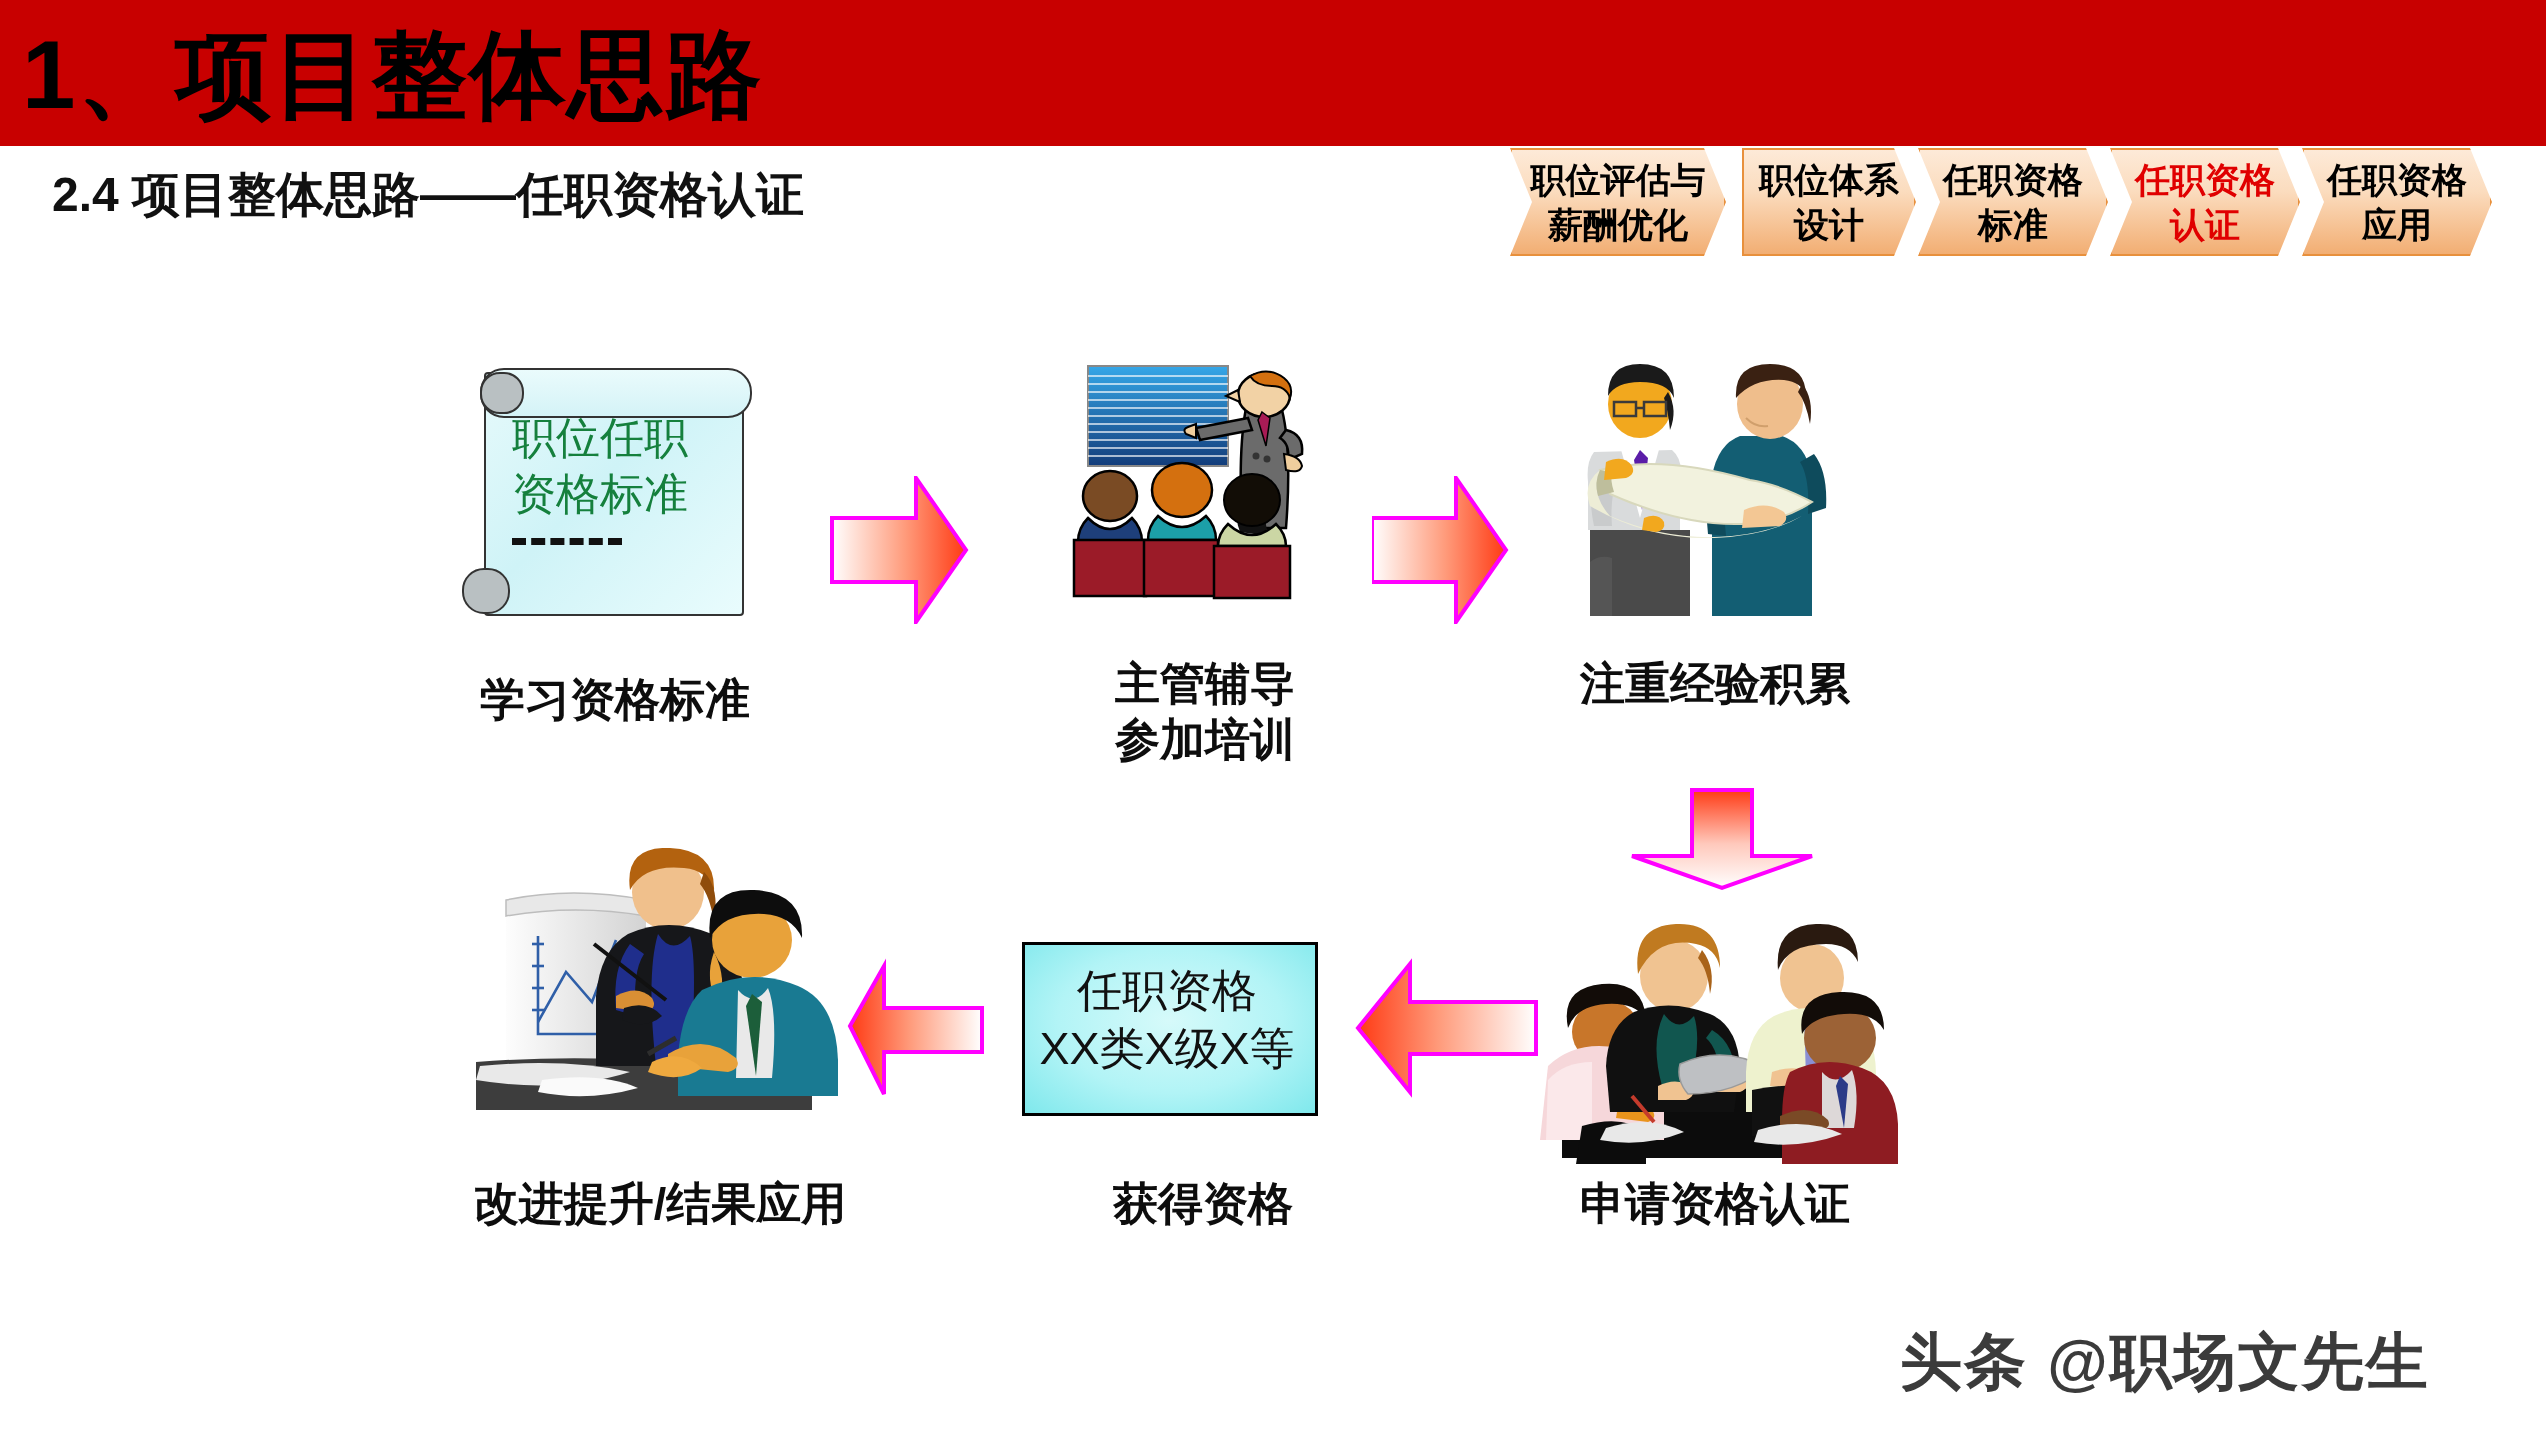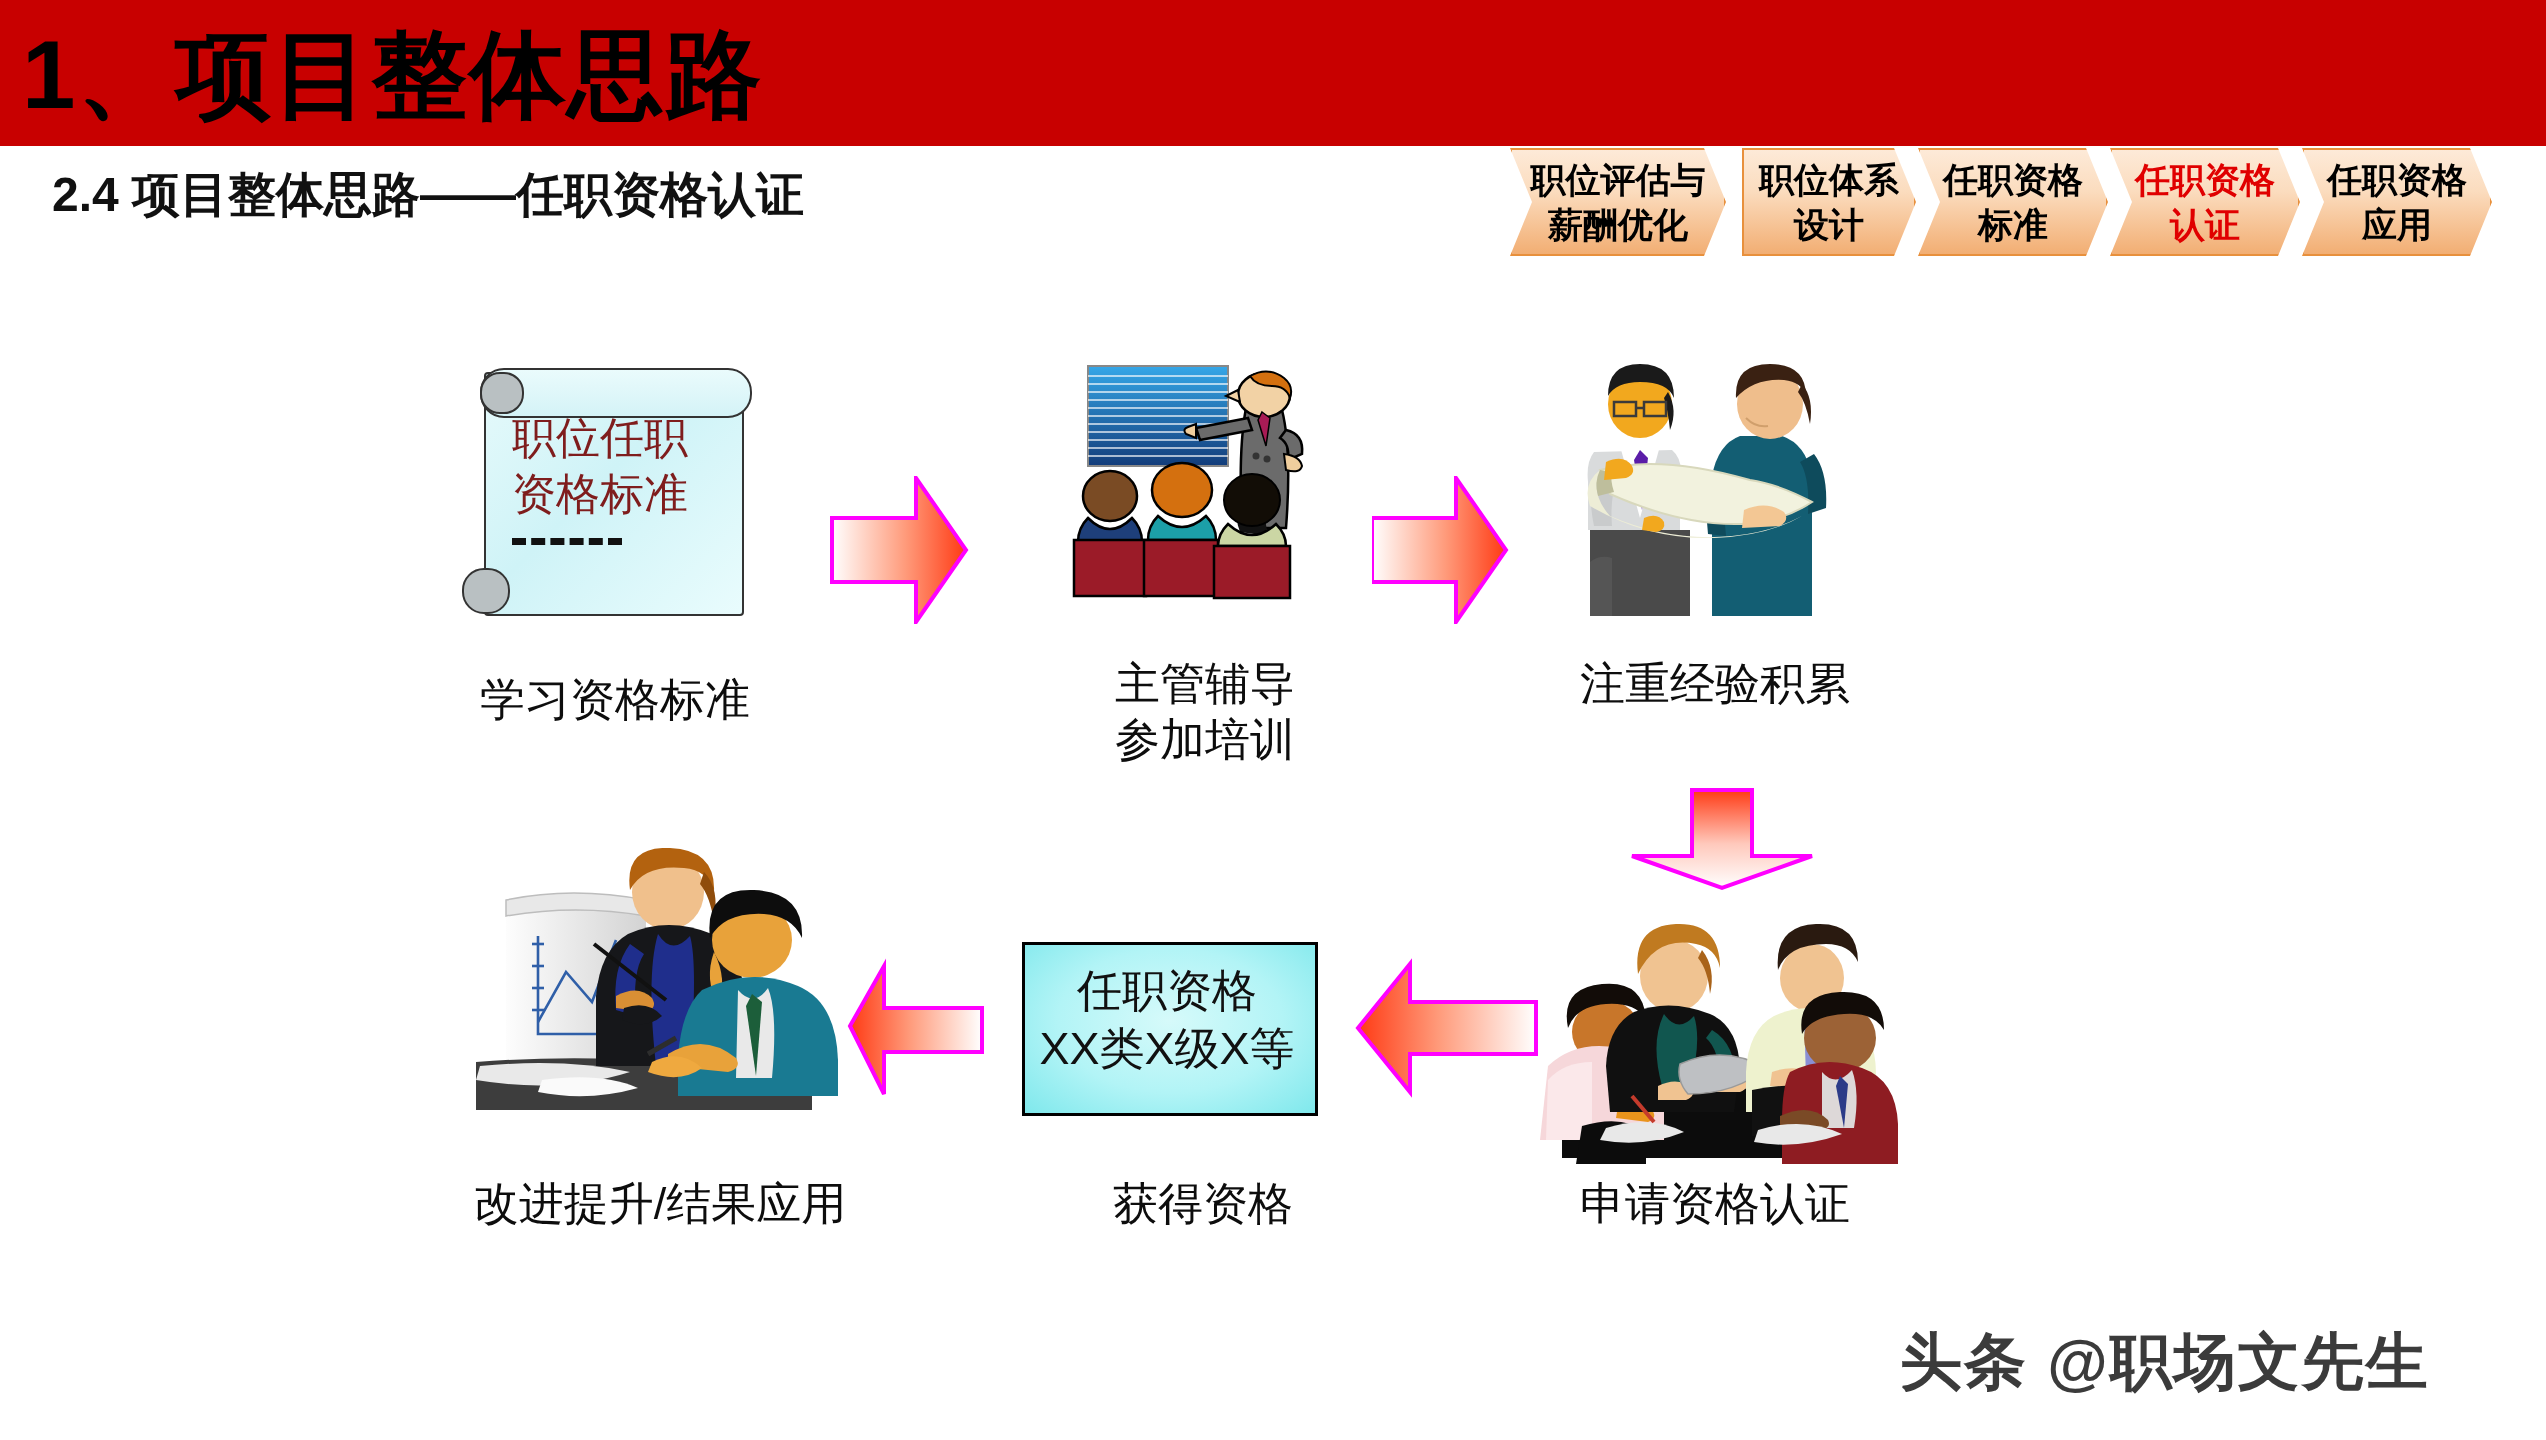--- a/index.html
+++ b/index.html
@@ -41,21 +41,21 @@
     -webkit-clip-path:polygon(0 0, calc(100% - 22px) 0, 100% 50%, calc(100% - 22px) 100%, 0 100%);
     clip-path:polygon(0 0, calc(100% - 22px) 0, 100% 50%, calc(100% - 22px) 100%, 0 100%);
   }
   .chev-line{
     font-size:35px;font-weight:bold;color:#000000;line-height:45px;
     white-space:nowrap;text-align:center;
   }
   .chev.active .chev-line{color:#E00000;}
   .caption{
     position:absolute;text-align:center;
-    font-size:45px;color:#0d0d0d;line-height:56px;white-space:nowrap;
+    font-size:45px;color:#0d0d0d;line-height:56px;white-space:nowrap;font-weight:bold;
   }
   
   .scroll-doc{
     position:absolute;left:484px;top:372px;width:256px;height:240px;
     background:linear-gradient(135deg,#E6FAFB 0%,#CFF3F7 45%,#E9FCFD 100%);
     border:2px solid #333;border-radius:4px 16px 4px 4px;
   }
   .scroll-top{
     position:absolute;left:480px;top:368px;width:268px;height:46px;
     background:linear-gradient(to bottom,#EAFBFC,#D4F3F7);
@@ -64,21 +64,21 @@
   .scroll-knob-tl{
     position:absolute;left:480px;top:372px;width:40px;height:38px;
     background:#B9C0C2;border:2px solid #333;border-radius:20px;
   }
   .scroll-knob-bl{
     position:absolute;left:462px;top:568px;width:44px;height:42px;
     background:#B9C0C2;border:2px solid #333;border-radius:22px;
   }
   .scroll-text{
     position:absolute;left:498px;top:410px;width:240px;
-    font-size:44px;line-height:56px;color:#7f1d1d;text-align:left;padding-left:14px;
+    font-size:44px;line-height:56px;color:#15803d;text-align:left;padding-left:14px;
   }
   .scroll-dashes{
     position:absolute;left:512px;top:538px;width:110px;height:0;
     border-top:7px dashed #111;
   }
   
   .cyan-box{
     position:absolute;left:1022px;top:942px;width:290px;height:168px;
     background:radial-gradient(ellipse at 50% 45%,#D6FAFA 0%,#B2F4F6 55%,#7FE8EC 100%);
     border:3px solid #000;

